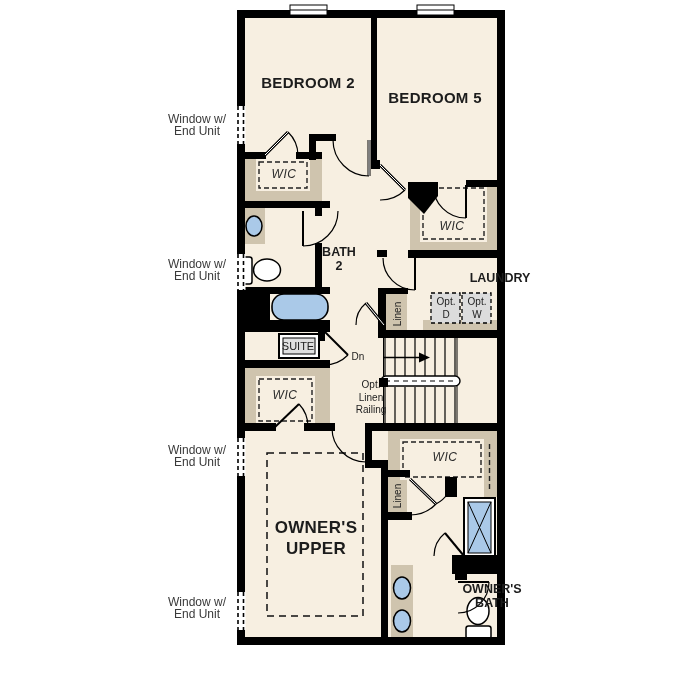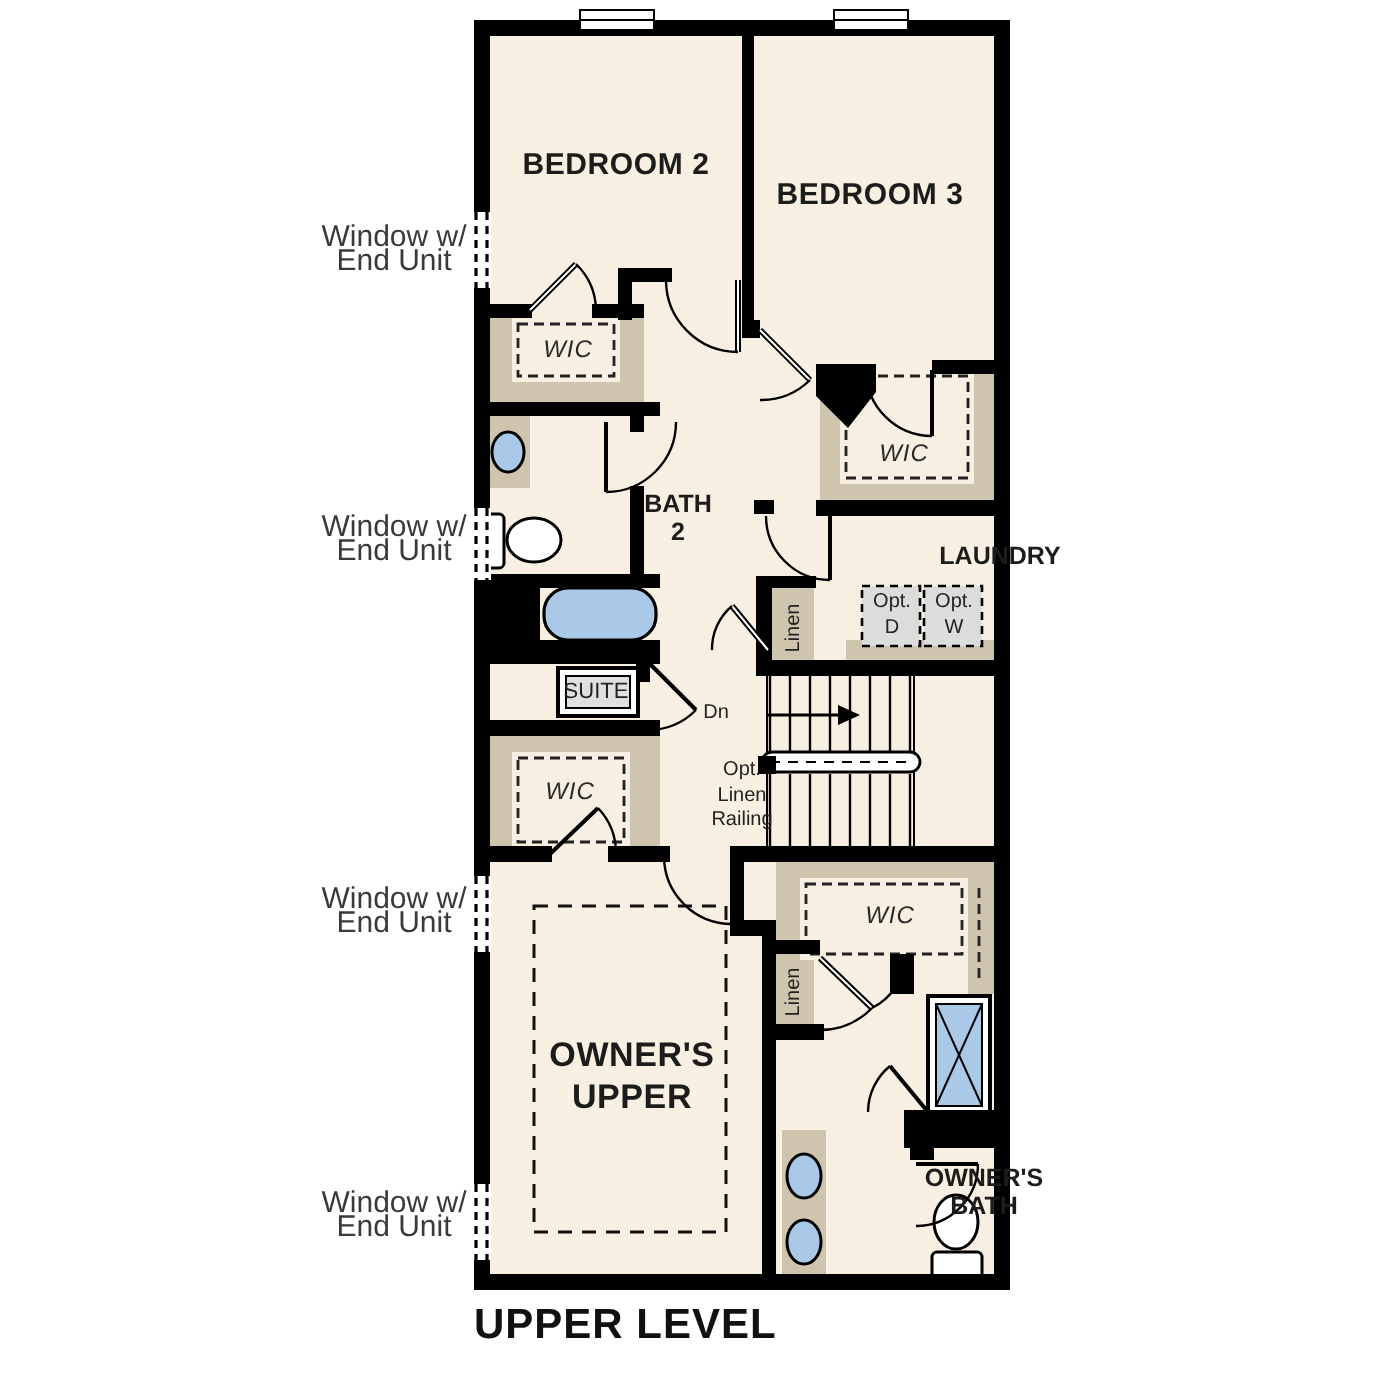--- a/index.html
+++ b/index.html
@@ -7,21 +7,21 @@
          font-family:"Liberation Sans",sans-serif;padding-left:20px;}
   #plan-svg{position:absolute;left:0;top:0;}
   .lbl{position:absolute;transform:translate(-50%,-50%);white-space:nowrap;text-align:center;
        color:#1c1c1c;line-height:1.1;}
   .room{font-weight:bold;font-size:15px;letter-spacing:.3px;}
   .room-big{font-weight:bold;font-size:17px;line-height:21px;letter-spacing:.3px;}
   .room-sm{font-weight:bold;font-size:12.5px;line-height:14px;margin-left:48px;}
   .closet{font-size:12px;color:#2b2b2b;letter-spacing:.5px;font-style:italic;}
   .tiny{font-size:10px;color:#222;line-height:12.5px;}
   .vlabel{transform:translate(-50%,-50%) rotate(-90deg);font-size:10px;color:#222;}
-  .wnote{font-size:15px;color:#3a3a3a;line-height:12px;}
+  .wnote{font-size:12px;color:#3a3a3a;line-height:12px;}
   .title{position:absolute;transform:translate(0,-50%);font-weight:bold;font-size:21px;
          color:#111;letter-spacing:.5px;}
 </style>
 </head>
 <body>
 
 <div id="stage">
 
 <svg id="plan-svg" width="687" height="687" viewBox="0 0 687 687">
 
@@ -214,21 +214,21 @@
     <path d="M436,504 A36,36 0 0 1 410,515"></path>
     <path d="M436,504 A31,31 0 0 0 453,478"></path>
     <line x1="464" y1="556" x2="445" y2="533" stroke-width="2"></line>
     <path d="M445,533 A30,30 0 0 0 434,556"></path>
     <line x1="458" y1="582" x2="489" y2="582" stroke-width="2"></line>
     <path d="M489,582 A31,31 0 0 1 458,613"></path>
   </g>
 </svg>
 
 <div class="lbl room" style="left:308px;top:83px;">BEDROOM 2</div>
-<div class="lbl room" style="left:435px;top:98px;">BEDROOM 3</div>
+<div class="lbl room" style="left:435px;top:98px;">BEDROOM 5</div>
 <div class="lbl closet" style="left:284px;top:175px;">WIC</div>
 <div class="lbl room-sm" style="left:291px;top:259px;">
   <div>BATH</div>
   <div>2</div>
 </div>
 <div class="lbl room-sm" style="left:452px;top:278px;">LAUNDRY</div>
 <div class="lbl tiny" style="left:446px;top:308px;">
   <div>Opt.</div>
   <div>D</div>
 </div>
@@ -267,15 +267,14 @@
 </div>
 <div class="lbl wnote" style="left:197px;top:456px;">
   <div>Window w/</div>
   <div>End Unit</div>
 </div>
 <div class="lbl wnote" style="left:197px;top:608px;">
   <div>Window w/</div>
   <div>End Unit</div>
 </div>
 
-<div class="title" style="left:237px;top:663px;">UPPER LEVEL</div>
 
 </div>
 
 </body></html>

